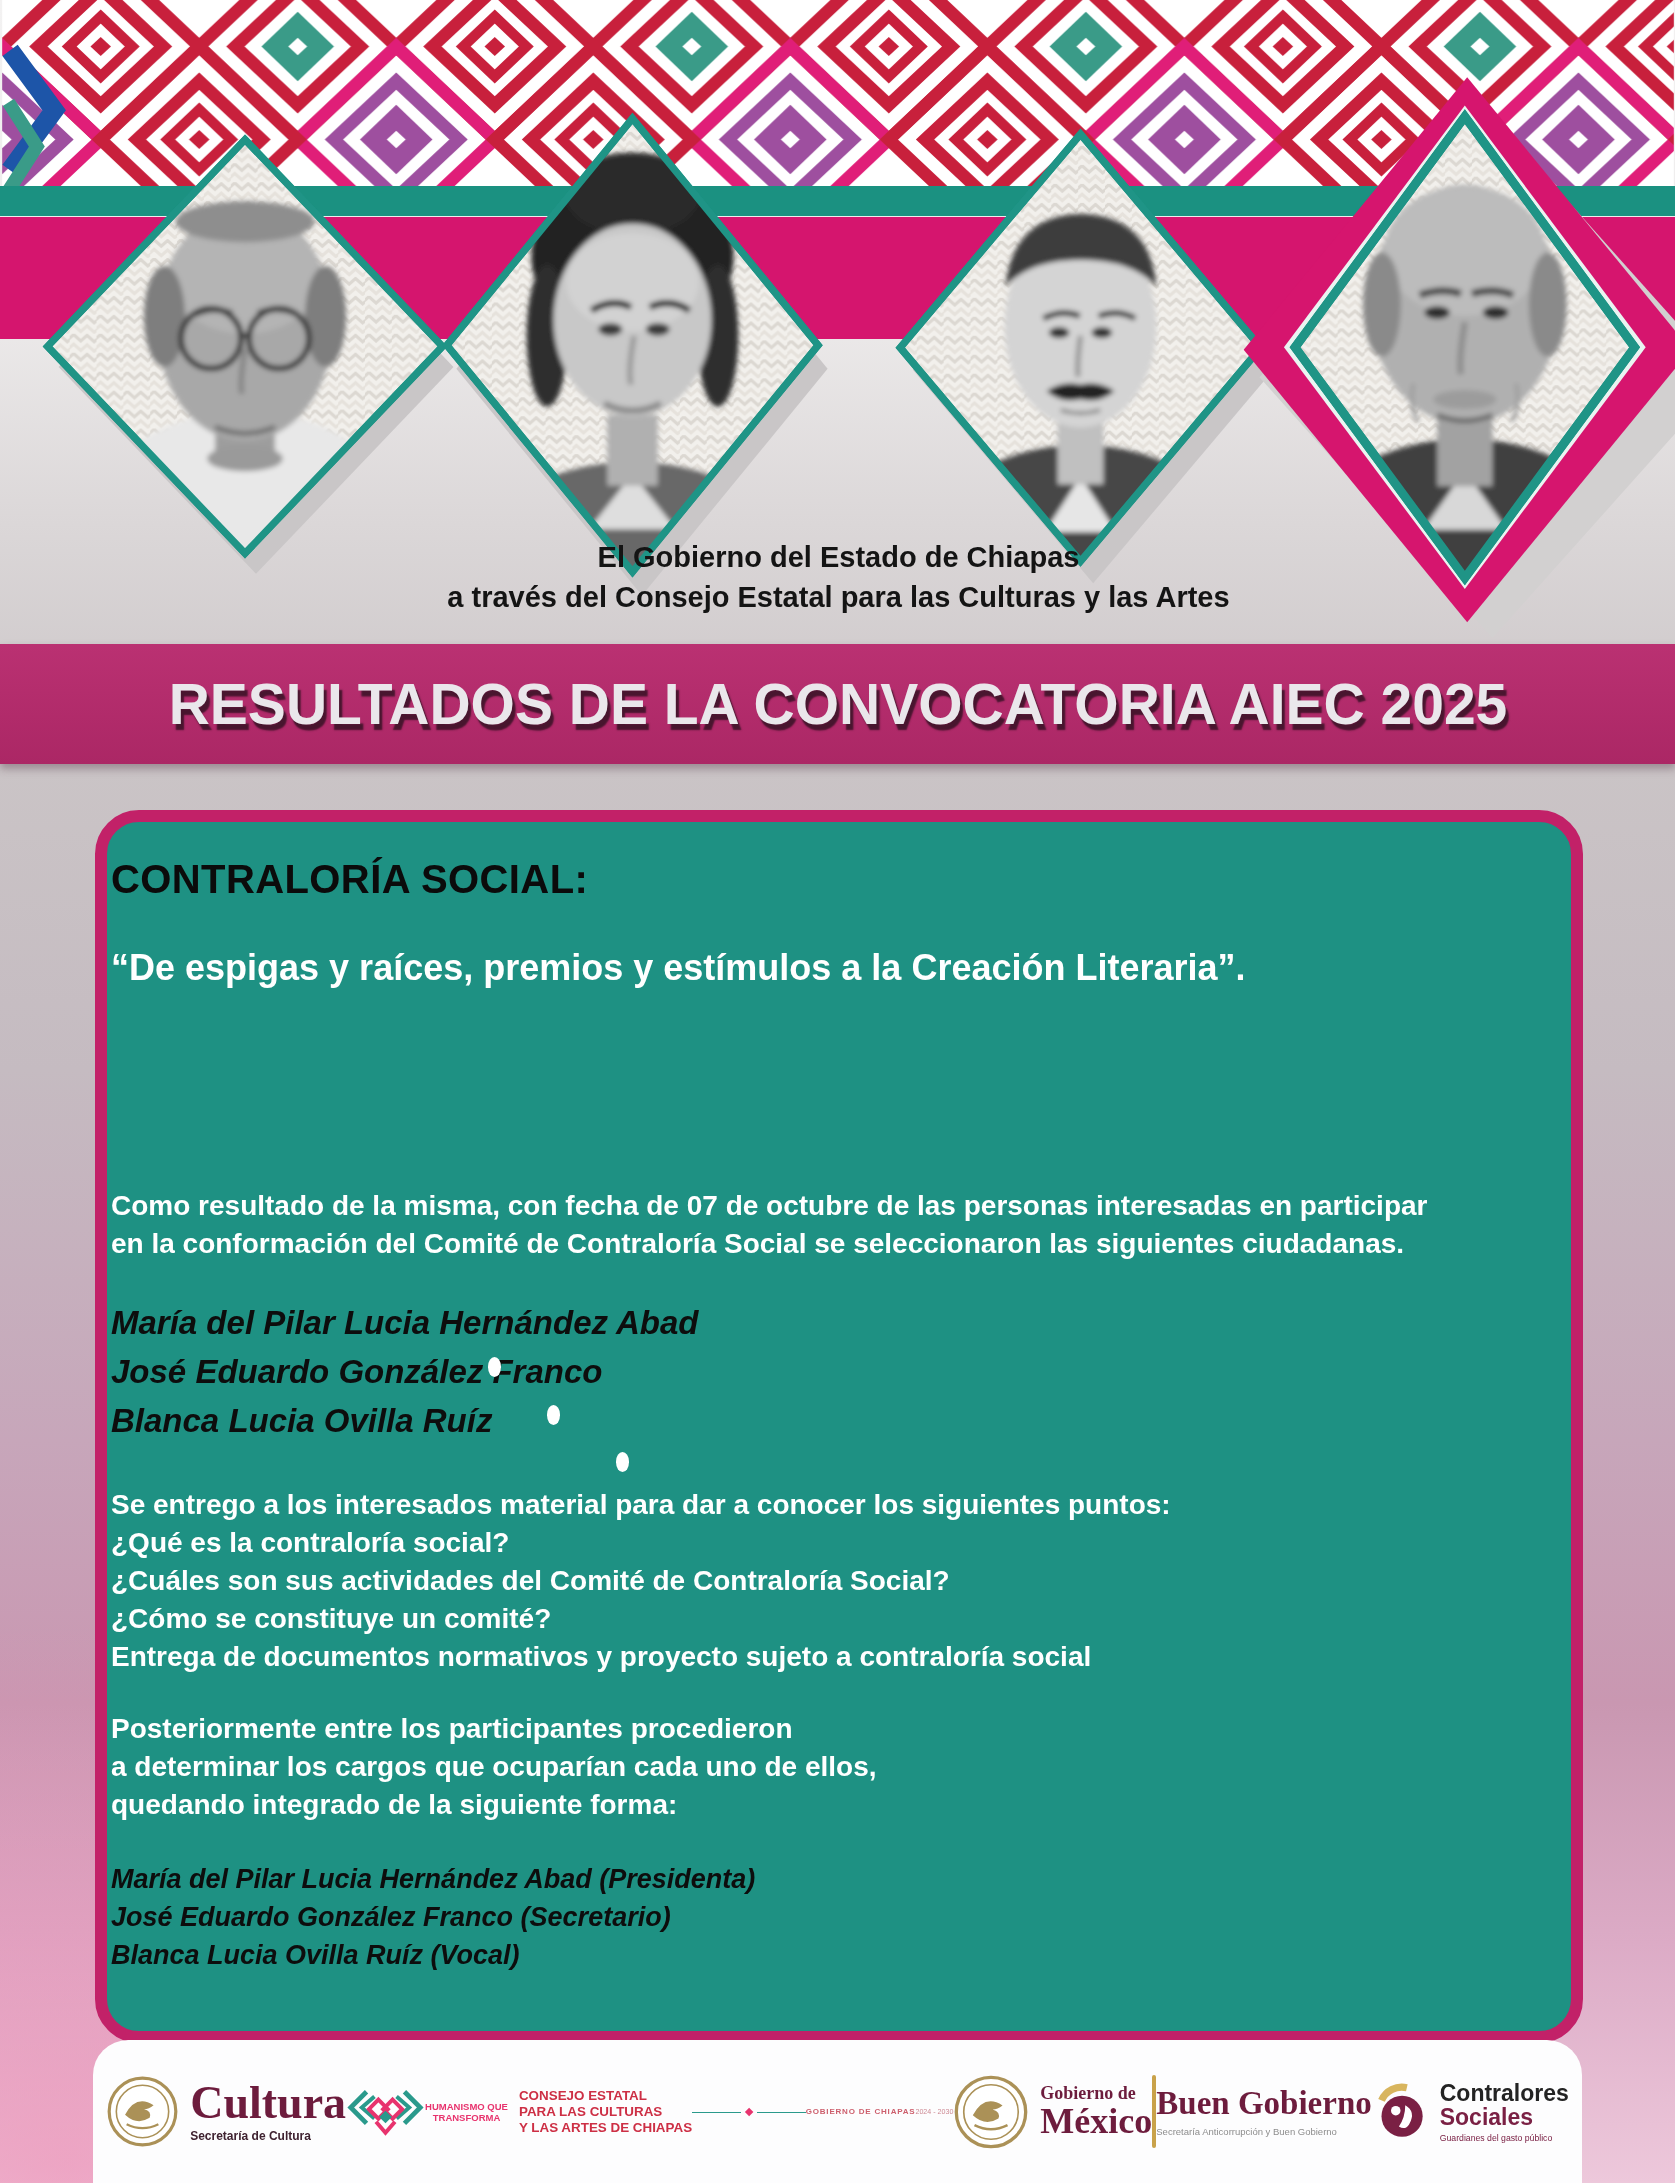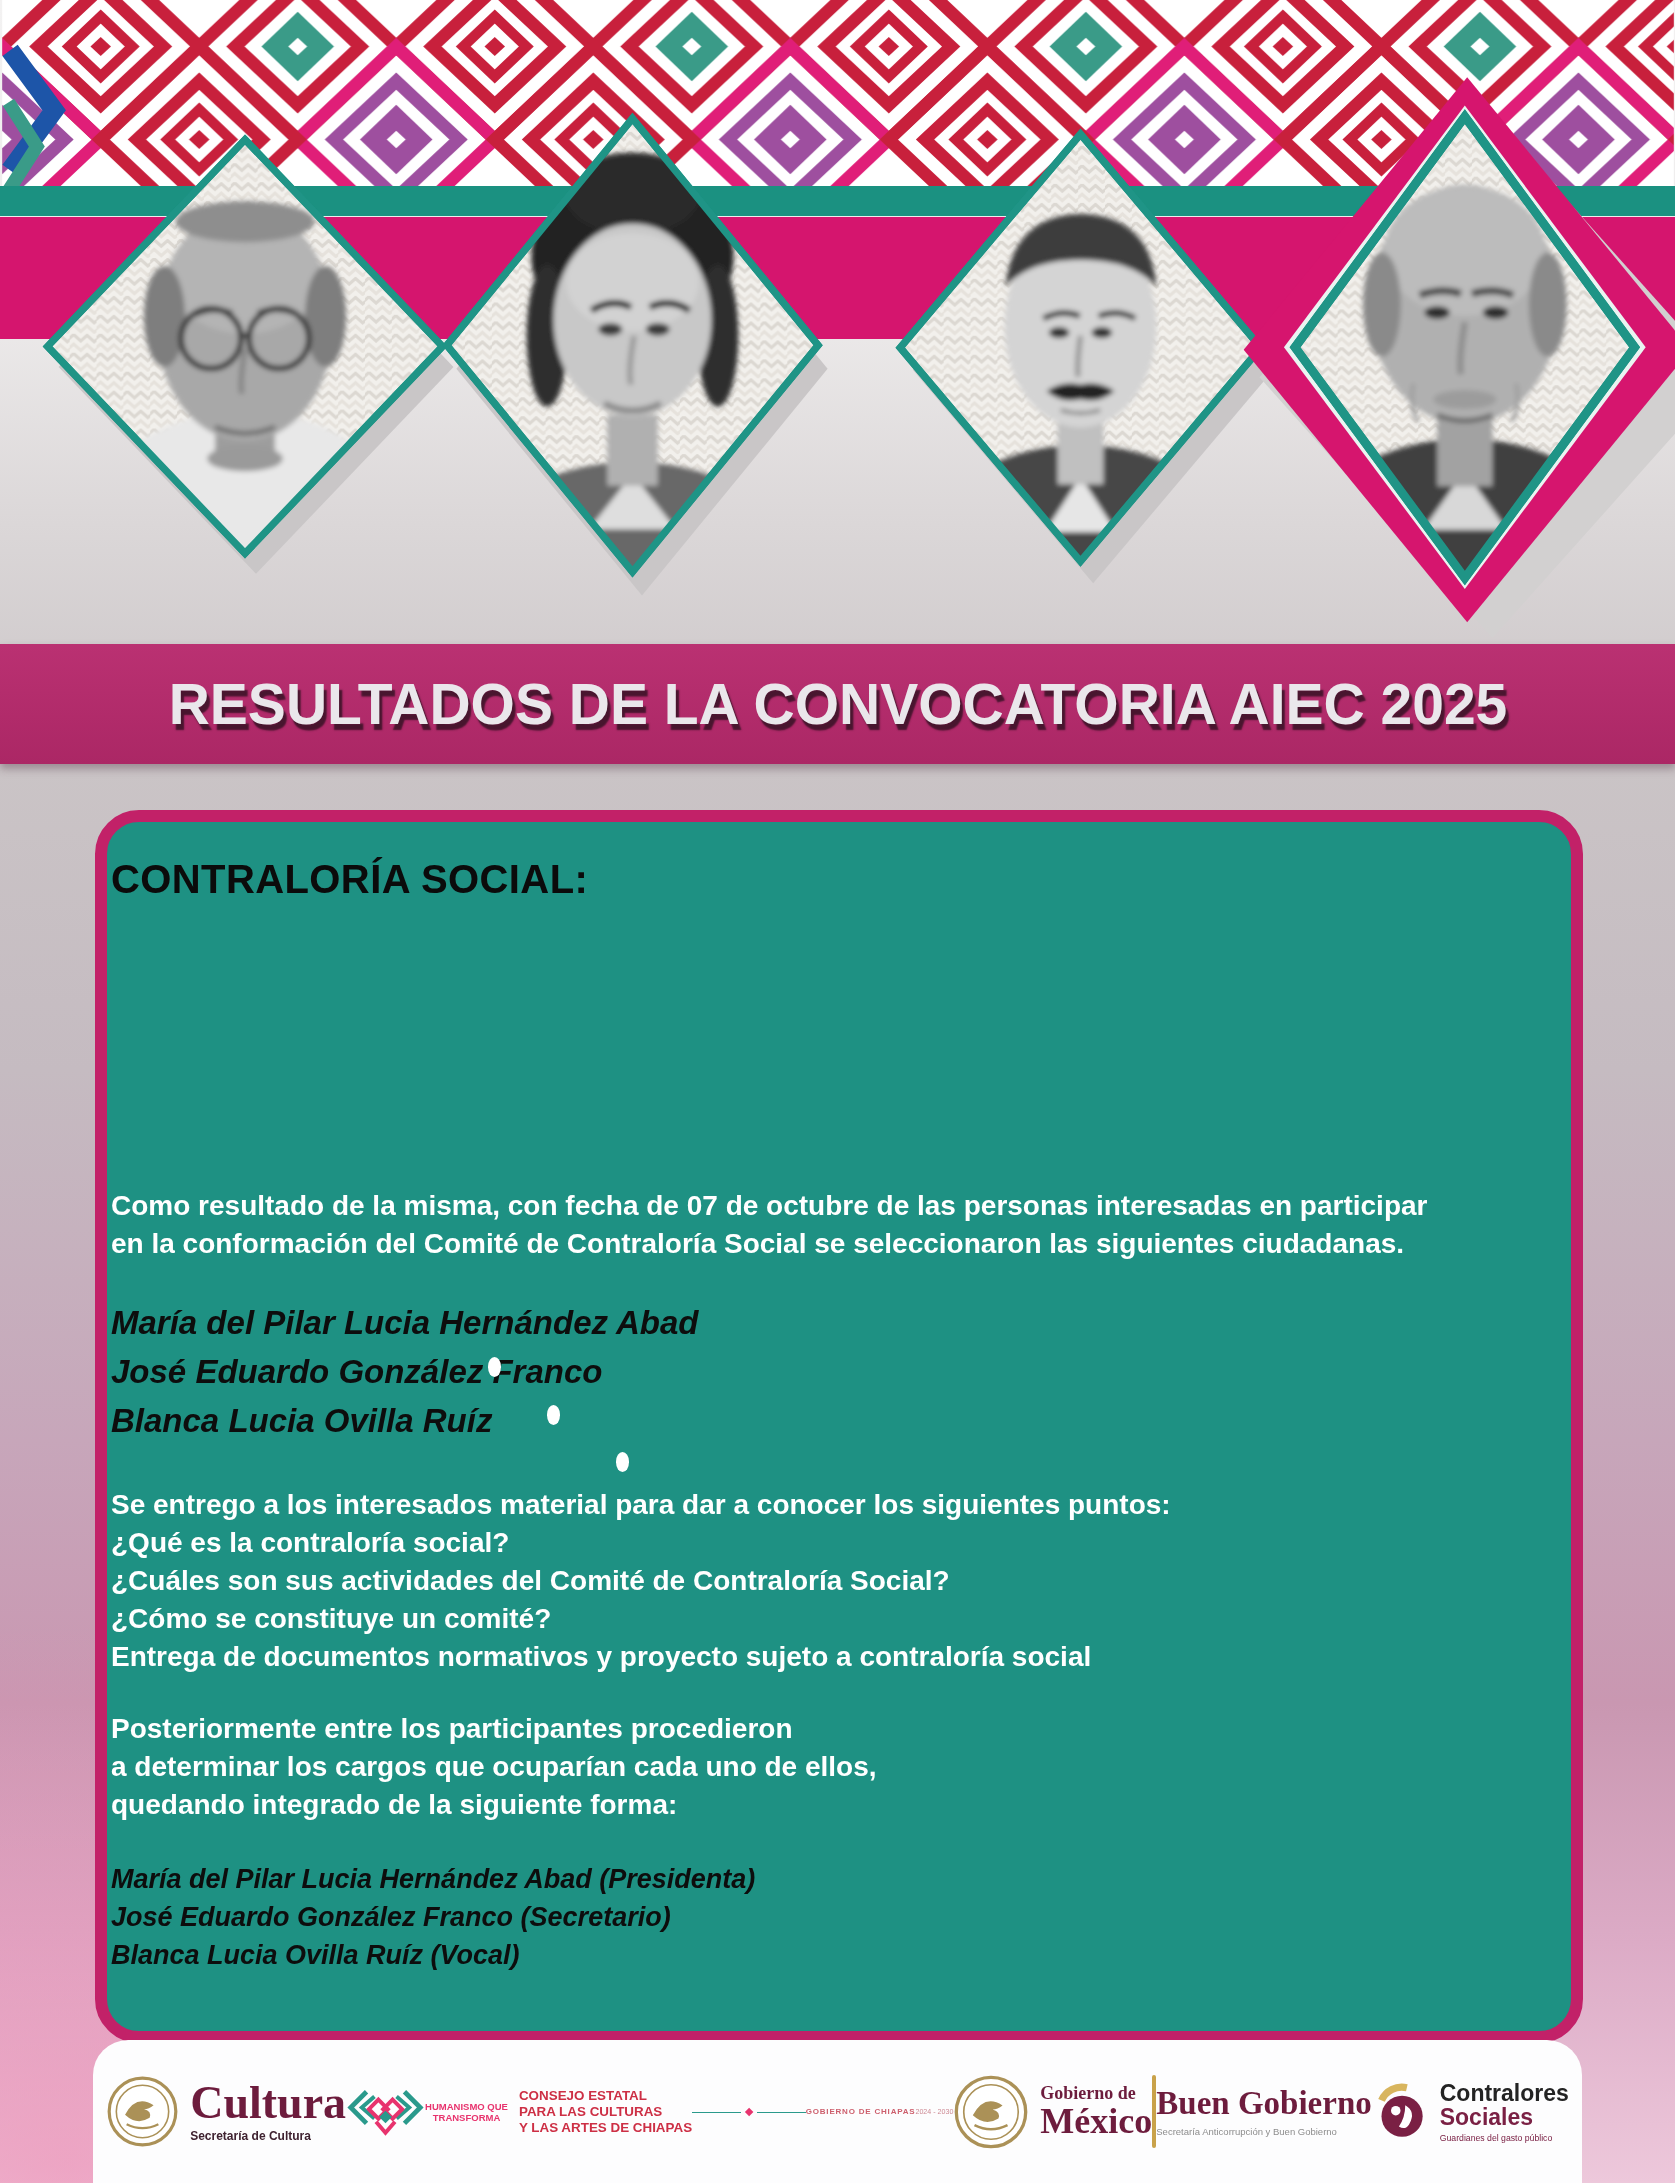--- a/index.html
+++ b/index.html
@@ -231,28 +231,31 @@
       <ellipse cx="336" cy="340" rx="16" ry="8" fill="#2e2e2e"></ellipse>
       <path d="M297,352 q-8,48 -5,66" stroke="#8e8e8e" stroke-width="8" fill="none"></path>
       <ellipse cx="297" cy="450" rx="40" ry="12" fill="#9c9c9c"></ellipse>
       <path d="M262,470 q35,14 70,0" stroke="#6a6a6a" stroke-width="7" fill="none"></path>
       <path d="M232,430 q-6,30 6,48" stroke="#9e9e9e" stroke-width="5" fill="none"></path>
       <path d="M362,430 q6,30 -6,48" stroke="#9e9e9e" stroke-width="5" fill="none"></path>
     </g>
     <polygon points="297,92 512,384 297,676 82,384" fill="none" stroke="#1f9486" stroke-width="11"></polygon>
   </svg>
 
+  <div class="abs org-lines">El Gobierno del Estado de Chiapas
+a través del Consejo Estatal para las Culturas y las Artes</div>
 
   <div class="abs title-band">
     <h1>RESULTADOS DE LA CONVOCATORIA AIEC 2025</h1>
   </div>
 
   <div class="abs card"></div>
 
   <div class="abs txt card-heading">CONTRALORÍA SOCIAL:</div>
+  <div class="abs txt quote">“De espigas y raíces, premios y estímulos a la Creación Literaria”.</div>
   <div class="abs txt body-par p2">Como resultado de la misma, con fecha de 07 de octubre de las personas interesadas en participar
 en la conformación del Comité de Contraloría Social se seleccionaron las siguientes ciudadanas.</div>
   <div class="abs txt names">María del Pilar Lucia Hernández Abad
 José Eduardo González Franco
 Blanca Lucia Ovilla Ruíz</div>
   <div class="bullet b1"></div>
   <div class="bullet b2"></div>
   <div class="bullet b3"></div>
   <div class="abs txt body-par p3">Se entrego a los interesados material para dar a conocer los siguientes puntos:
 ¿Qué es la contraloría social?

